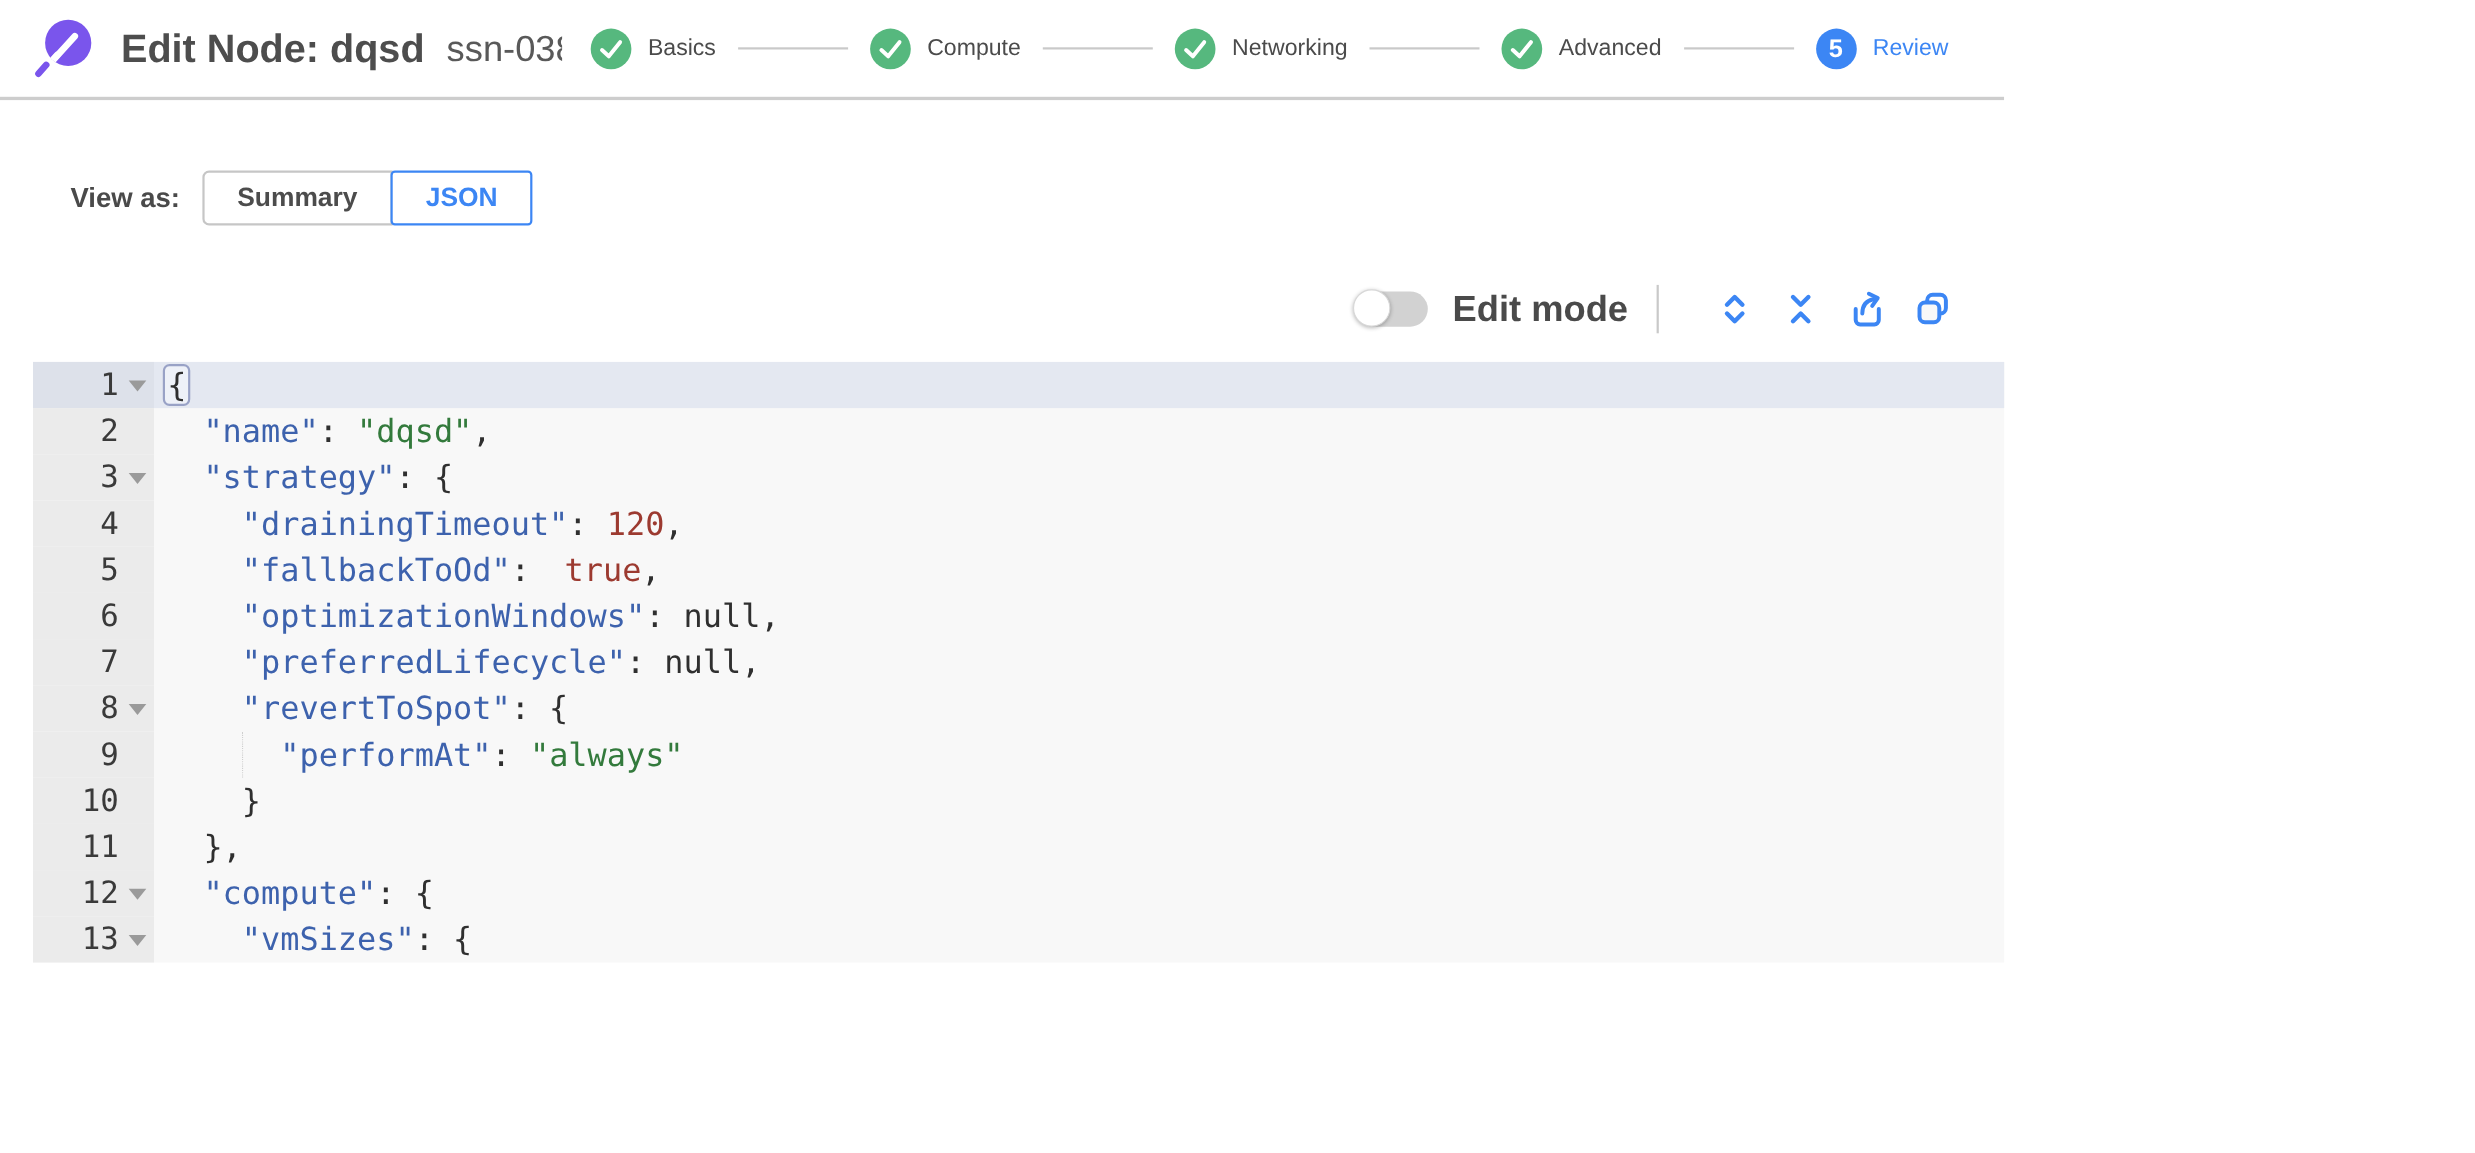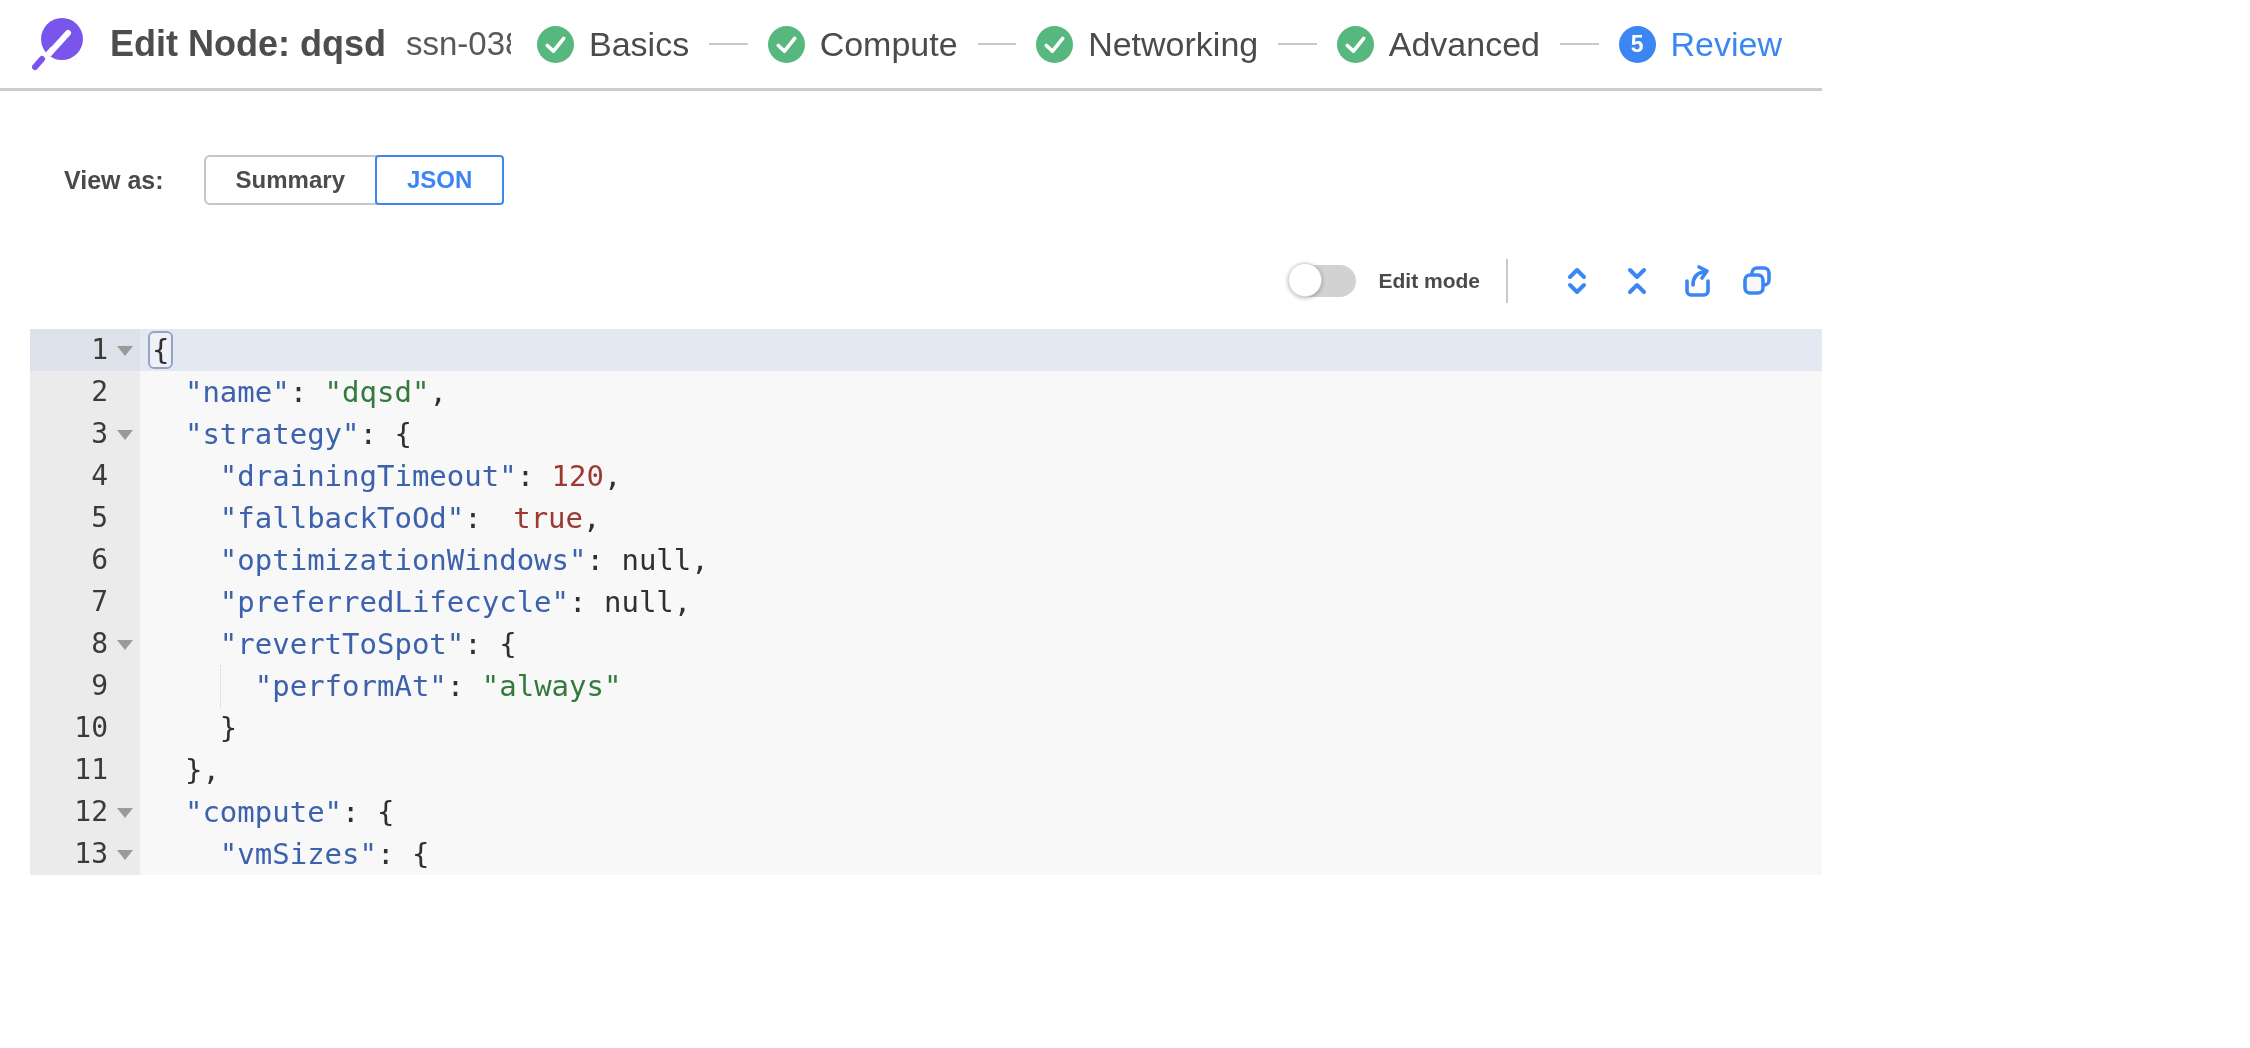--- a/index.html
+++ b/index.html
@@ -8,48 +8,48 @@
 
   
   .header{height:91px;border-bottom:3px solid #cdcdcd;display:flex;align-items:center;
           padding:0 40px 0 30px;box-sizing:border-box;}
   .logo{width:56px;height:56px;flex:0 0 auto;}
   .title{font-size:36px;font-weight:bold;color:#4d4d4d;margin-left:24px;white-space:nowrap;}
   .node-id{font-size:33px;color:#595959;margin-left:20px;width:105px;overflow:hidden;
            white-space:nowrap;flex:0 0 auto;}
   .steps{display:flex;align-items:center;flex:1;margin-left:26px;}
   .step{display:flex;align-items:center;gap:15px;white-space:nowrap;}
-  .step-label{font-size:34px;color:#4b4b4b;}
+  .step-label{font-size:21px;color:#4b4b4b;}
   .step.current .step-label{color:var(--c-blue);}
   .step-circle{width:37px;height:37px;border-radius:50%;display:flex;align-items:center;
                justify-content:center;flex:0 0 auto;}
   .step-circle.completed{background:var(--c-green);}
   .step-circle.current{background:var(--c-blue);color:#fff;font-size:23px;font-weight:bold;}
   .connector{flex:1;max-width:100px;height:2px;background:#c9c9c9;margin:0 20px;}
 
   
   .viewas-row{display:flex;align-items:center;margin-top:64px;padding-left:64px;}
   .viewas-label{font-size:25px;font-weight:bold;color:#4a4a4a;}
-  .btn-group{display:flex;margin-left:40px;}
+  .btn-group{display:flex;margin-left:20px;}
   .seg{font-family:"Liberation Sans",sans-serif;font-size:24px;font-weight:bold;
        height:50px;padding:0 30px;background:#fff;border:2px solid #c6c6c6;color:#4c4c4c;
        cursor:pointer;}
   .seg.first{border-radius:6px 0 0 6px;}
   .seg.selected{border:2px solid var(--c-blue);color:var(--c-blue);margin-left:-2px;
        border-radius:4px;z-index:2;}
 
   
   .toolbar-row{display:flex;align-items:center;justify-content:flex-end;margin-top:56px;
                padding-right:46px;height:40px;}
   .toggle{position:relative;width:66px;height:32px;border-radius:16px;background:#d2d2d2;
           cursor:pointer;flex:0 0 auto;}
   .knob{position:absolute;left:-2px;top:-2px;width:34px;height:34px;border-radius:50%;
         background:#fff;border:1px solid #d8d8d8;box-sizing:border-box;
         box-shadow:0 1px 4px rgba(0,0,0,.3);}
-  .editmode-label{font-size:21px;font-weight:bold;color:#4a4a4a;margin:0 26px 0 22px;}
+  .editmode-label{font-size:33px;font-weight:bold;color:#4a4a4a;margin:0 26px 0 22px;}
   .tdivider{width:2px;height:44px;background:#c9c9c9;margin-right:28px;}
   .tool-icon{width:38px;height:38px;margin-left:22px;cursor:pointer;display:flex;
              align-items:center;justify-content:center;}
   .tool-icon svg{width:36px;height:36px;}
 
   
   .editor{margin:28px 40px 0 30px;width:2180px;background:#f8f8f8;
           font-family:"DejaVu Sans Mono",monospace;}
   .row{display:flex;height:42px;line-height:42px;}
   .gutter-cell{width:110px;flex:0 0 auto;background:#ebebeb;box-sizing:border-box;

